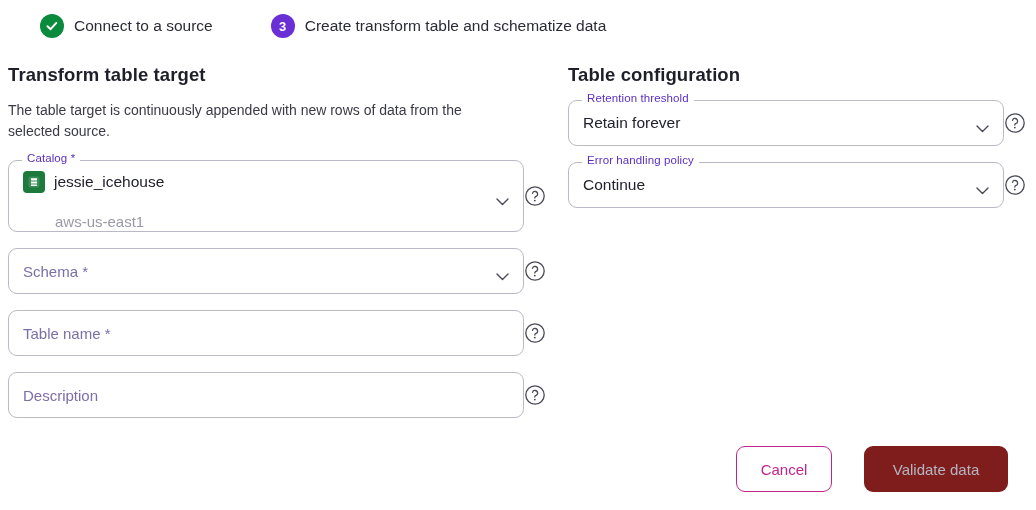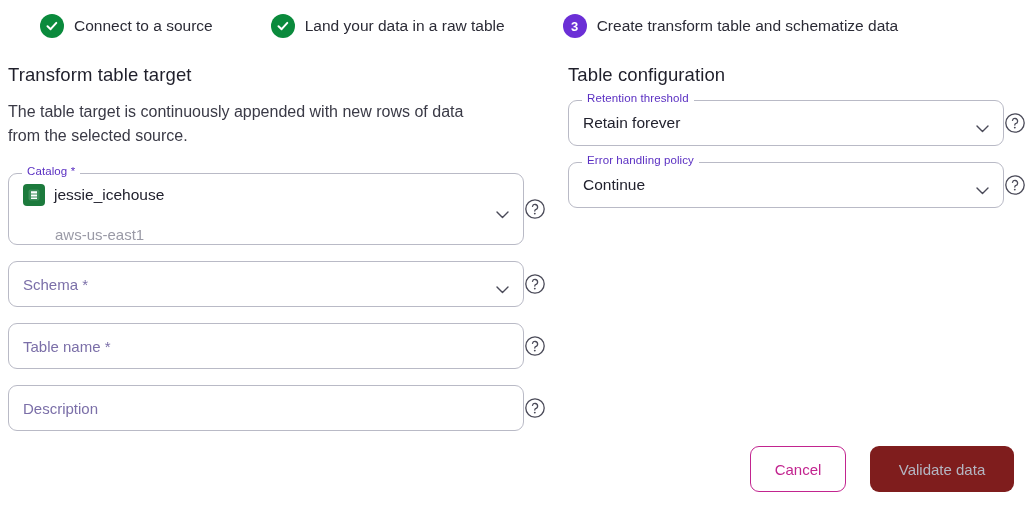--- a/index.html
+++ b/index.html
@@ -48,30 +48,30 @@
   .content {
     display: flex;
     padding: 22px 8px 0 8px;
     gap: 60px;
   }
   .col-left { width: 500px; }
   .col-right { width: 460px; }
 
   h2.section-title {
     font-size: 18.5px;
-    font-weight: 400;
+    font-weight: 700;
     margin: 0 0 14px 0;
     color: #1f1f2b;
     letter-spacing: .1px;
   }
   .helper-text {
-    font-size: 16px;
+    font-size: 14px;
     line-height: 1.5;
     color: #3a3a46;
-    margin: 0 0 25px 0;
+    margin: 0 0 18px 0;
     max-width: 470px;
   }
 
   
   .field-row {
     display: flex;
     align-items: flex-start;
     gap: 0;
     margin-bottom: 16px;
   }
@@ -149,25 +149,25 @@
     flex: 0 0 auto;
     margin-top: 12px;
     cursor: pointer;
   }
   .help-icon.tall-offset { margin-top: 25px; }
   .help-icon svg { display: block; }
 
   
   .footer {
     position: absolute;
-    right: 22px;
+    right: 28px;
     bottom: 18px;
     display: flex;
     align-items: center;
-    gap: 24px;
+    gap: 32px;
   }
   .btn {
     border-radius: 9px;
     font-size: 15px;
     display: flex; align-items: center; justify-content: center;
     cursor: pointer;
     font-family: "Liberation Sans", sans-serif;
   }
   .btn-cancel {
     width: 96px; height: 46px;
@@ -190,28 +190,20 @@
 
   <div class="step">
     <span class="step-circle done">
       <svg width="14" height="14" viewBox="0 0 14 14" aria-hidden="true">
         <path d="M2.5 7.3 L5.6 10.2 L11.3 3.9" fill="none" stroke="#ffffff" stroke-width="2" stroke-linecap="round" stroke-linejoin="round"></path>
       </svg>
     </span>
     <span class="step-label">Connect to a source</span>
   </div>
 
-  <div class="step">
-    <span class="step-circle done">
-      <svg width="14" height="14" viewBox="0 0 14 14" aria-hidden="true">
-        <path d="M2.5 7.3 L5.6 10.2 L11.3 3.9" fill="none" stroke="#ffffff" stroke-width="2" stroke-linecap="round" stroke-linejoin="round"></path>
-      </svg>
-    </span>
-    <span class="step-label">Land your data in a raw table</span>
-  </div>
 
   <div class="step">
     <span class="step-circle active">
       <span class="num">3</span>
     </span>
     <span class="step-label">Create transform table and schematize data</span>
   </div>
 
 </div>
 

